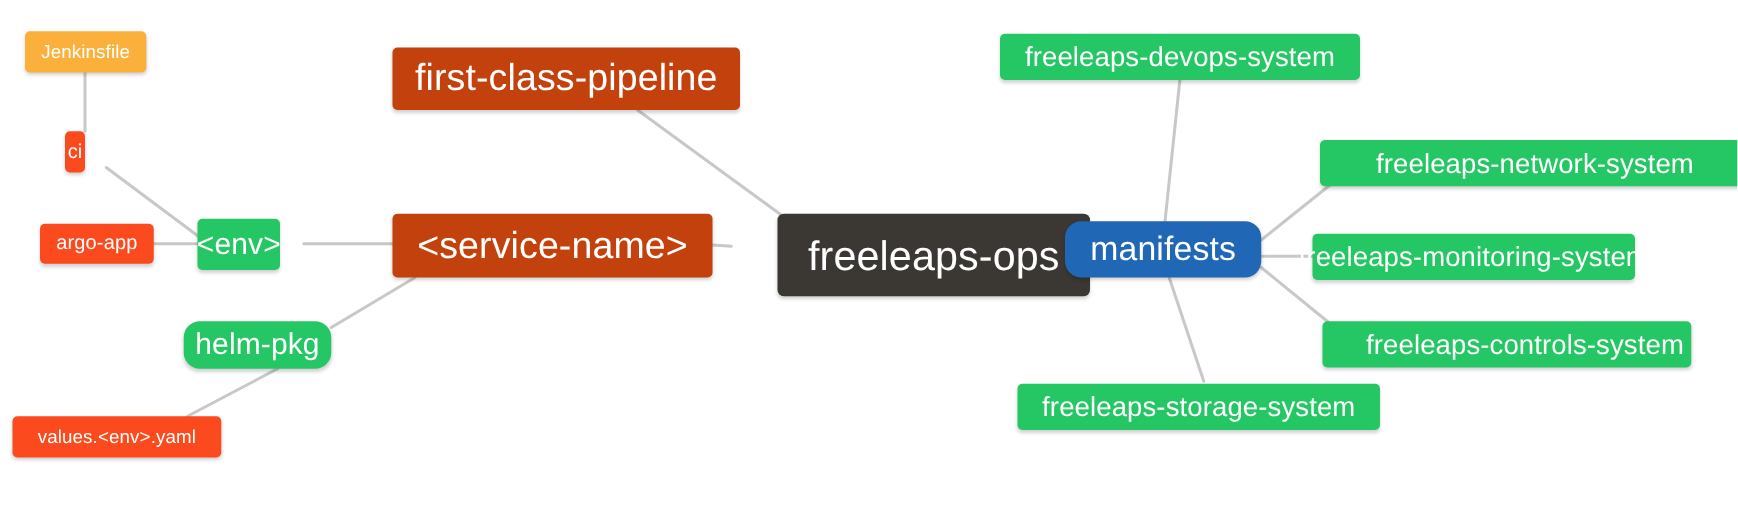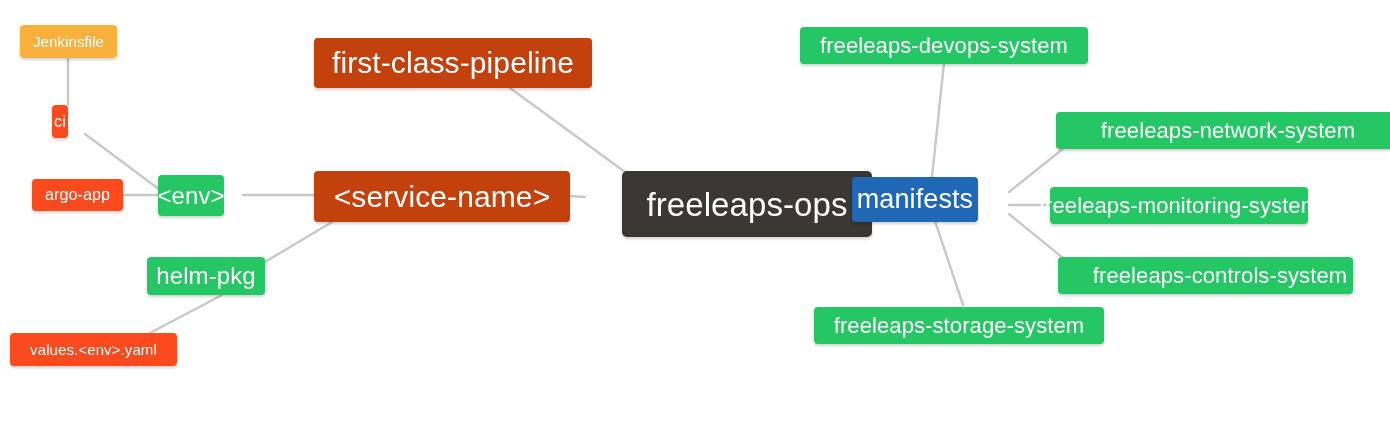--- a/index.html
+++ b/index.html
@@ -106,41 +106,41 @@
   </div>
 
   <div class="node node-red" style="left:32px; top:179px; width:91px; height:32px;">
     <span>argo-app</span>
   </div>
 
   <div class="node node-green-mid" style="left:158px; top:175px; width:66px; height:41px;">
     <span>&lt;env&gt;</span>
   </div>
 
-  <div class="node node-green-mid" style="left:147px; top:257px; width:118px; height:38px;">
+  <div class="node node-green-mid" style="left:147px; top:257px; width:118px; height:38px;border-radius:13px;">
     <span>helm-pkg</span>
   </div>
 
   <div class="node node-red-sm" style="left:10px; top:333px; width:167px; height:33px;">
     <span>values.&lt;env&gt;.yaml</span>
   </div>
 
   <div class="node node-l1-blue" style="left:314px; top:38px; width:278px; height:50px;">
     <span>first-class-pipeline</span>
   </div>
 
   <div class="node node-l1-blue" style="left:314px; top:171px; width:256px; height:51px;">
     <span>&lt;service-name&gt;</span>
   </div>
 
   <div class="node node-root" style="left:610px; top:171px; width:250px; height:66px;margin-left:12px;">
     <span>freeleaps-ops</span>
   </div>
 
-  <div class="node node-l1-blue-sm" style="left:852px; top:177px; width:126px; height:45px;">
+  <div class="node node-l1-blue-sm" style="left:852px; top:177px; width:157px; height:45px;border-radius:13px;">
     <span>manifests</span>
   </div>
 
   <div class="node node-green" style="left:800px; top:27px; width:288px; height:37px;">
     <span>freeleaps-devops-system</span>
   </div>
 
   <div class="node node-green" style="left:1056px; top:112px; width:344px; height:37px;">
     <span>freeleaps-network-system</span>
   </div>

